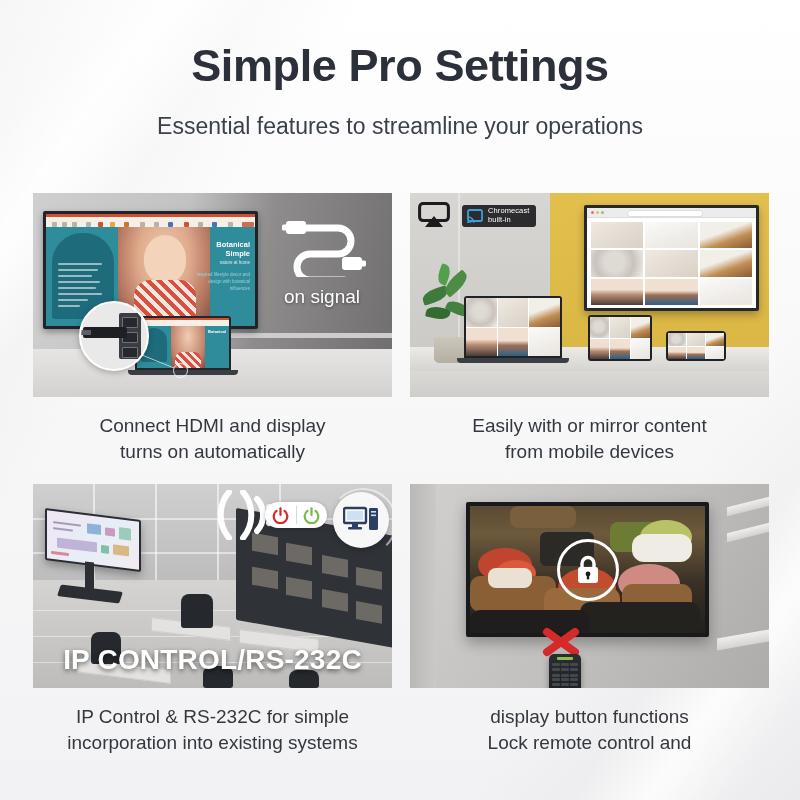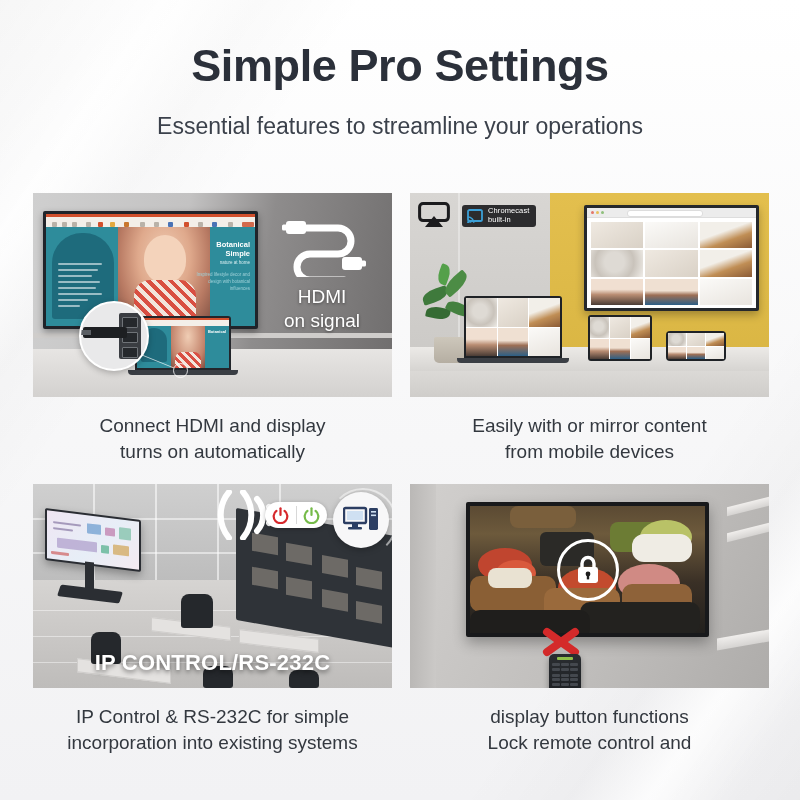--- a/index.html
+++ b/index.html
@@ -120,21 +120,21 @@
   .c3 .foot{position:absolute;left:26px;top:104px;width:62px;height:12px;background:#2b2e33;border-radius:2px;transform:skewY(7deg) skewX(-18deg);}
   .c3 .cabinet{position:absolute;right:-4px;top:38px;width:160px;height:112px;background:#2f3338;transform:skewY(10deg);border-radius:2px;}
   .c3 .cabinet .cell{position:absolute;background:#6d6a66;}
   .c3 .table{position:absolute;background:#e4e2e0;border:1px solid #cfcdcb;transform:skewY(7deg);}
   .c3 .chair{position:absolute;background:#25282c;border-radius:8px 8px 3px 3px;}
   .c3 .signal{position:absolute;left:178px;top:6px;width:72px;height:50px;}
   .c3 .pwr-pill{position:absolute;left:232px;top:18px;width:62px;height:26px;background:#fff;border-radius:13px;display:flex;align-items:center;box-shadow:0 1px 4px rgba(0,0,0,.25);}
   .c3 .pwr-pill .sep{width:1px;height:18px;background:#d8d8d8;}
   .c3 .pc-circle{position:absolute;left:300px;top:8px;width:56px;height:56px;border-radius:50%;background:#f7f7f8;box-shadow:0 2px 6px rgba(0,0,0,.25);display:flex;align-items:center;justify-content:center;}
   .c3 .arcs{position:absolute;left:296px;top:4px;width:64px;height:64px;border-radius:50%;border:2px solid rgba(255,255,255,.55);border-left-color:transparent;border-bottom-color:transparent;}
-  .c3 .ipctl{position:absolute;left:0;right:0;bottom:12px;text-align:center;color:#fff;font-size:22px;font-weight:600;letter-spacing:.2px;text-shadow:0 2px 5px rgba(0,0,0,.55);}
+  .c3 .ipctl{position:absolute;left:0;right:0;bottom:12px;text-align:center;color:#fff;font-size:28px;font-weight:600;letter-spacing:.2px;text-shadow:0 2px 5px rgba(0,0,0,.55);}
 
   
   .c4{background:linear-gradient(120deg,#cdcbc9 0%,#c2c0be 50%,#b2b0ae 100%);}
   .c4 .wall{position:absolute;inset:0;background:linear-gradient(120deg,#d2d0ce,#bfbdbb 60%,#aeacaa);}
   .c4 .pillar{position:absolute;left:0;top:0;bottom:0;width:26px;background:linear-gradient(90deg,#bab8b6,#cbc9c7);}
   .c4 .shelf{position:absolute;right:0;width:42px;height:9px;background:linear-gradient(180deg,#f0eeec,#d5d3d1);transform:skewY(-14deg);}
   .c4 .tv{position:absolute;left:56px;top:18px;width:243px;height:135px;background:#18191b;border-radius:2px;padding:4px;box-sizing:border-box;box-shadow:0 6px 14px rgba(0,0,0,.3);}
   .c4 .food{width:100%;height:100%;position:relative;overflow:hidden;background:
       linear-gradient(180deg,#5b4a33 0%,#6d5a3c 22%,#3a3026 60%,#22201d 100%);}
   .c4 .food .blob{position:absolute;border-radius:50%;}
@@ -233,21 +233,20 @@
           <svg viewBox="0 0 84 62" width="84" height="62">
             <path d="M22 13 H56 a13 13 0 0 1 0 26 H28 a13 13 0 0 0 0 26 H62" fill="none" stroke="#ffffff" stroke-width="7" stroke-linecap="round"></path>
             <rect x="4" y="6" width="20" height="13" rx="3" fill="#ffffff"></rect>
             <rect x="0" y="9.5" width="6" height="6" rx="1.5" fill="#ffffff"></rect>
             <rect x="60" y="42" width="20" height="13" rx="3" fill="#ffffff"></rect>
             <rect x="78" y="45.5" width="6" height="6" rx="1.5" fill="#ffffff"></rect>
           </svg>
         </div>
 
         <div class="hdmi-text">
-          <div>HDMI</div>
           <div>on signal</div>
         </div>
       </div>
       <div class="caption">
         <div>Connect HDMI and display</div>
         <div>turns on automatically</div>
       </div>
     </div>
 
     <div class="card">

